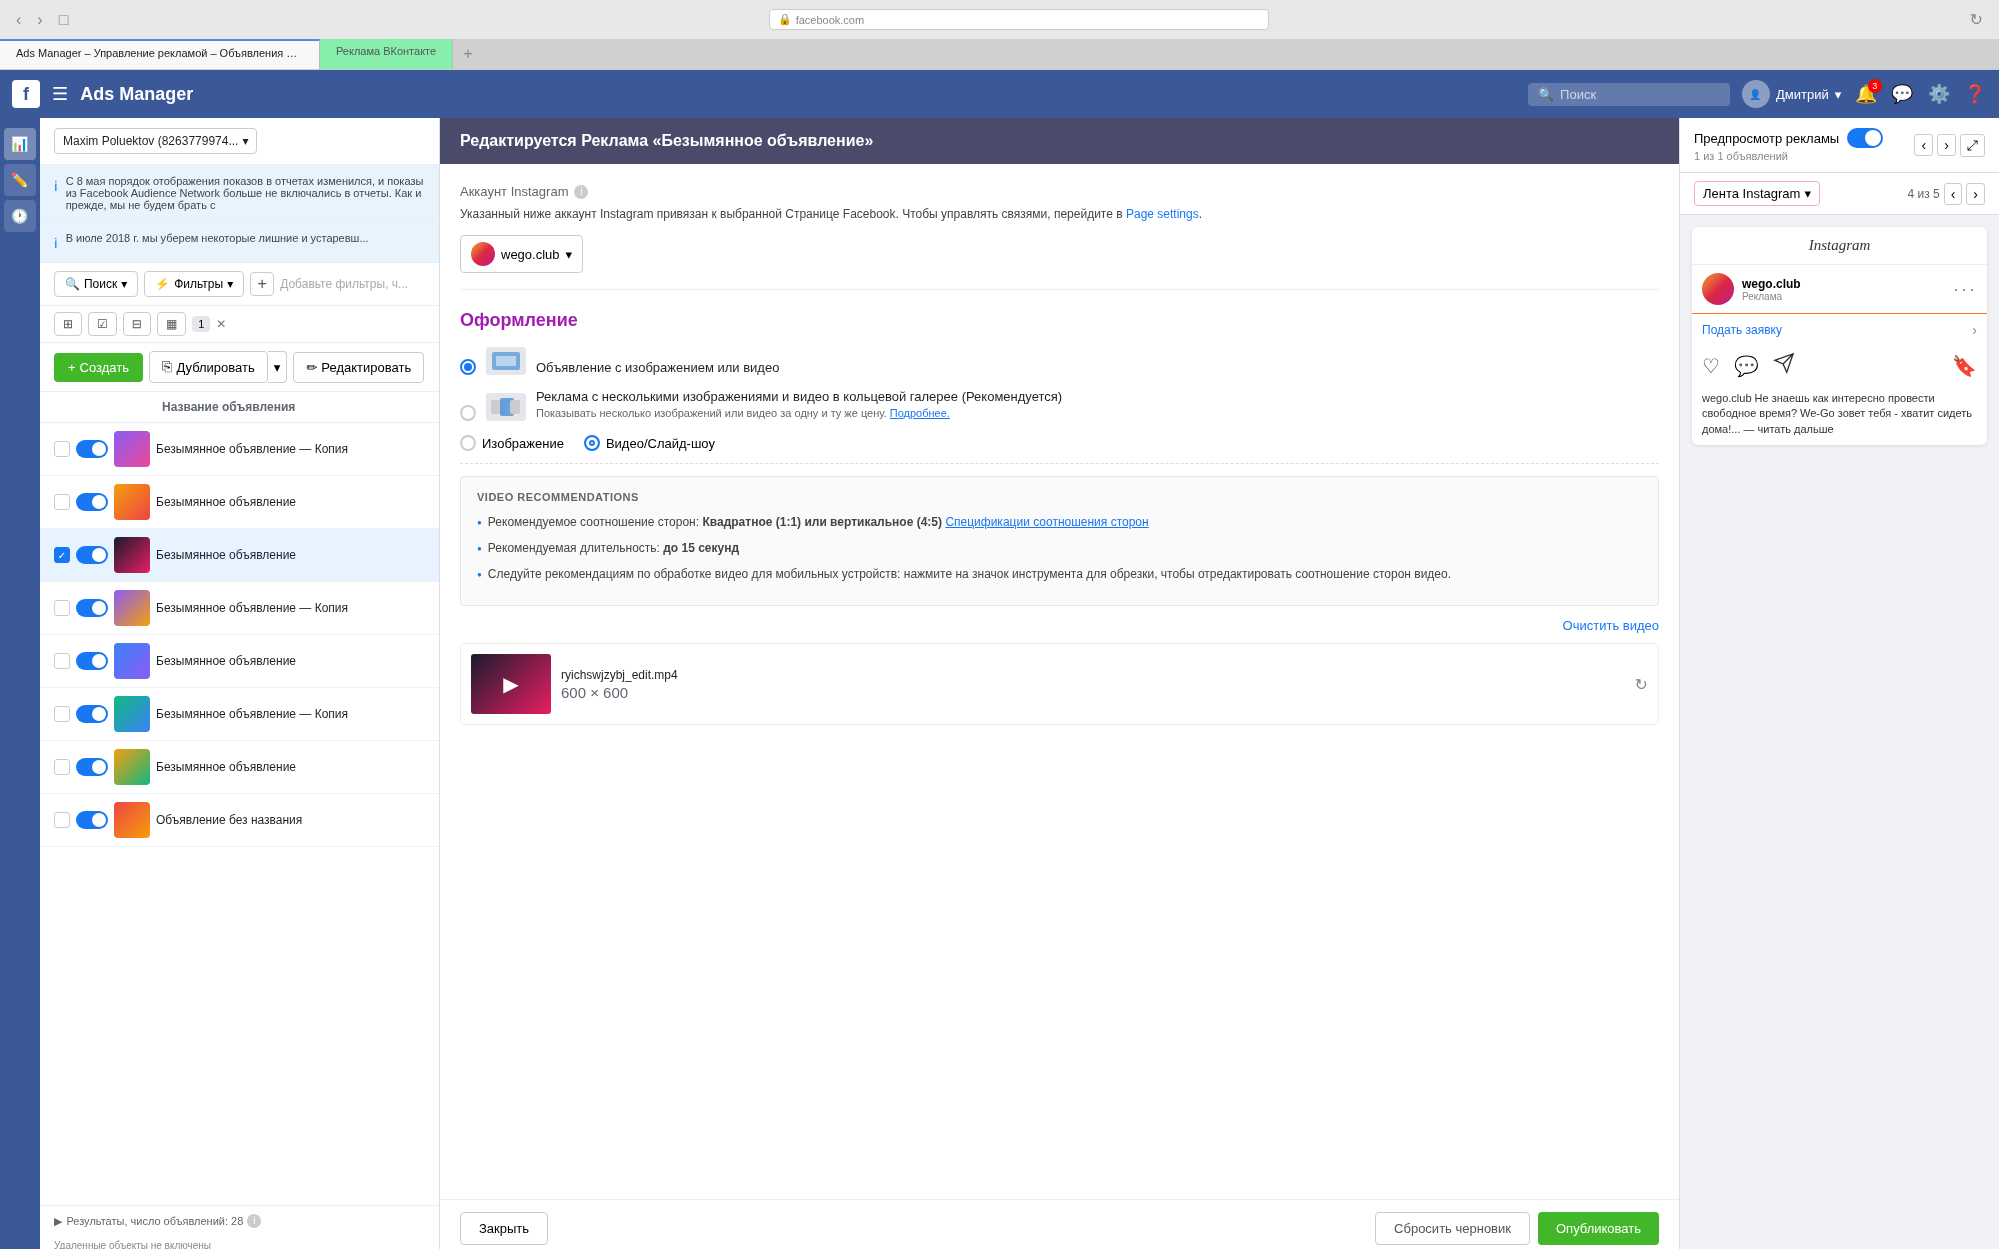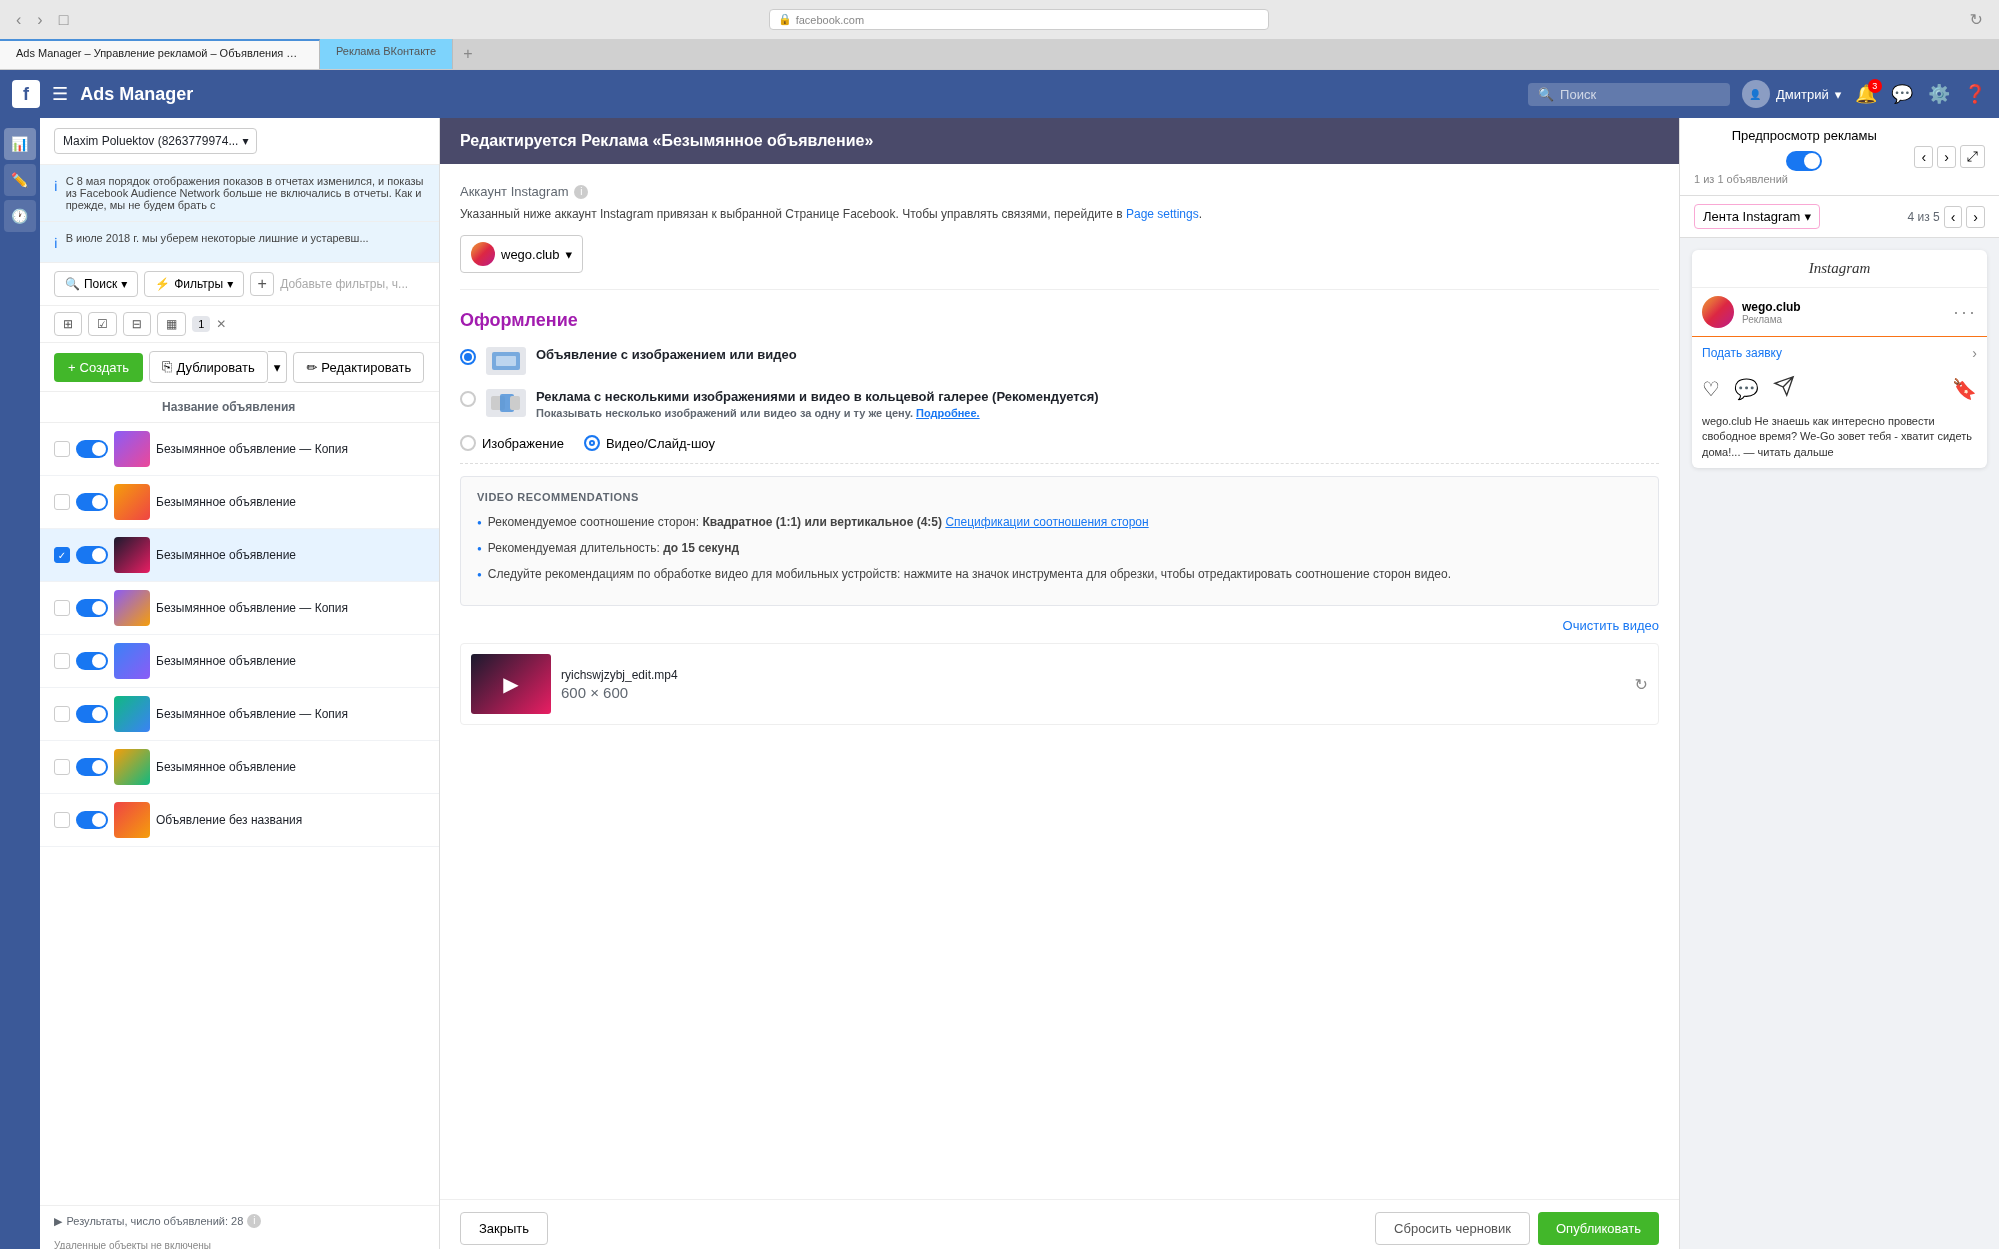--- a/index.html
+++ b/index.html
@@ -6,21 +6,21 @@
     body { font-family: -apple-system, BlinkMacSystemFont, 'Segoe UI', Helvetica, Arial, sans-serif; font-size: 13px; background: #f0f2f5; overflow: hidden; }
 
     
     .browser-chrome { background: #e8e8e8; border-bottom: 1px solid #ccc; }
     .browser-titlebar { display: flex; align-items: center; padding: 8px 12px; gap: 8px; }
     .browser-nav-btn { background: none; border: none; font-size: 16px; color: #888; cursor: pointer; padding: 2px 4px; }
     .browser-nav-btn:disabled { color: #ccc; }
     .browser-address-bar { flex: 1; display: flex; align-items: center; background: white; border: 1px solid #ccc; border-radius: 4px; padding: 3px 8px; font-size: 12px; color: #333; max-width: 500px; margin: 0 auto; }
     .browser-address-bar span { color: #888; margin-right: 4px; font-size: 11px; }
     .browser-tabs { display: flex; background: #d0d0d0; }
-    .browser-tab { padding: 6px 16px; font-size: 11px; background: #7dd3fc; border-right: 1px solid #bbb; color: #555; cursor: pointer; max-width: 320px; white-space: nowrap; overflow: hidden; text-overflow: ellipsis; }
+    .browser-tab { padding: 6px 16px; font-size: 11px; background: #86efac; border-right: 1px solid #bbb; color: #555; cursor: pointer; max-width: 320px; white-space: nowrap; overflow: hidden; text-overflow: ellipsis; }
     .browser-tab.active { background: #f8f8f8; color: #222; border-top: 2px solid #4a90d9; }
     .browser-tab-new { padding: 6px 10px; font-size: 16px; color: #888; cursor: pointer; }
 
     
     .top-nav { background: #3b5998; display: flex; align-items: center; height: 48px; padding: 0 12px; gap: 12px; }
     .fb-logo { width: 28px; height: 28px; background: white; border-radius: 4px; display: flex; align-items: center; justify-content: center; color: #3b5998; font-weight: bold; font-size: 18px; flex-shrink: 0; }
     .hamburger { color: white; font-size: 18px; cursor: pointer; }
     .app-title { color: white; font-size: 18px; font-weight: bold; flex: 1; }
     .nav-search { display: flex; align-items: center; background: rgba(255,255,255,0.2); border-radius: 4px; padding: 4px 10px; gap: 6px; }
     .nav-search input { background: none; border: none; color: white; font-size: 13px; width: 160px; outline: none; }
@@ -93,21 +93,21 @@
     .info-circle { display: inline-block; width: 14px; height: 14px; background: #ccc; border-radius: 50%; text-align: center; line-height: 14px; font-size: 10px; color: white; cursor: pointer; }
     .insta-link-text { font-size: 12px; color: #444; margin-bottom: 12px; line-height: 1.5; }
     .insta-link-text a { color: #1877f2; text-decoration: none; }
     .insta-account-selector { display: flex; align-items: center; gap: 6px; border: 1px solid #ccc; border-radius: 4px; padding: 6px 10px; width: fit-content; cursor: pointer; }
     .insta-avatar { width: 24px; height: 24px; border-radius: 50%; background: linear-gradient(135deg, #f09433, #e6683c, #dc2743, #cc2366, #bc1888); flex-shrink: 0; }
     .insta-name { font-size: 13px; font-weight: 500; }
 
     
     .format-section { margin-top: 20px; }
     .format-title { font-size: 18px; font-weight: bold; color: #a21caf; margin-bottom: 16px; }
-    .format-option { display: flex; align-items: flex-start; gap: 10px; margin-bottom: 14px; font-weight: bold; }
+    .format-option { display: flex; align-items: flex-end; gap: 10px; margin-bottom: 14px; }
     .radio-btn { width: 16px; height: 16px; border-radius: 50%; border: 2px solid #1877f2; flex-shrink: 0; margin-top: 2px; display: flex; align-items: center; justify-content: center; }
     .radio-btn.selected::after { content: ''; width: 8px; height: 8px; background: #1877f2; border-radius: 50%; }
     .radio-btn.unselected { border-color: #ccc; }
     .format-icon { width: 40px; height: 28px; background: #e4e6eb; border-radius: 3px; flex-shrink: 0; display: flex; align-items: center; justify-content: center; }
     .format-text { font-size: 13px; color: #1d2129; }
     .format-subtext { font-size: 11px; color: #606770; margin-top: 2px; line-height: 1.4; }
     .format-subtext a { color: #1877f2; }
 
     
     .media-type-row { display: flex; align-items: center; gap: 20px; margin: 12px 0; }
@@ -498,21 +498,21 @@
         <button class="btn-reset">Сбросить черновик</button>
         <button class="btn-publish">Опубликовать</button>
       </div>
     </div>
   </div>
 
   <div class="preview-panel">
 
     <div class="preview-header">
       <div style="flex:1;">
-        <div style="display:flex;align-items:center;gap:8px;flex-direction:column;">
+        <div style="display:flex;align-items:center;gap:8px;">
           <span class="preview-title">Предпросмотр рекламы</span>
           <div class="toggle-switch">
             <div class="toggle-knob"></div>
           </div>
         </div>
         <div style="font-size:11px;color:#888;margin-top:2px;">1 из 1 объявлений</div>
       </div>
       <div class="preview-nav">
         <button class="preview-nav-btn">‹</button>
         <button class="preview-nav-btn">›</button>

